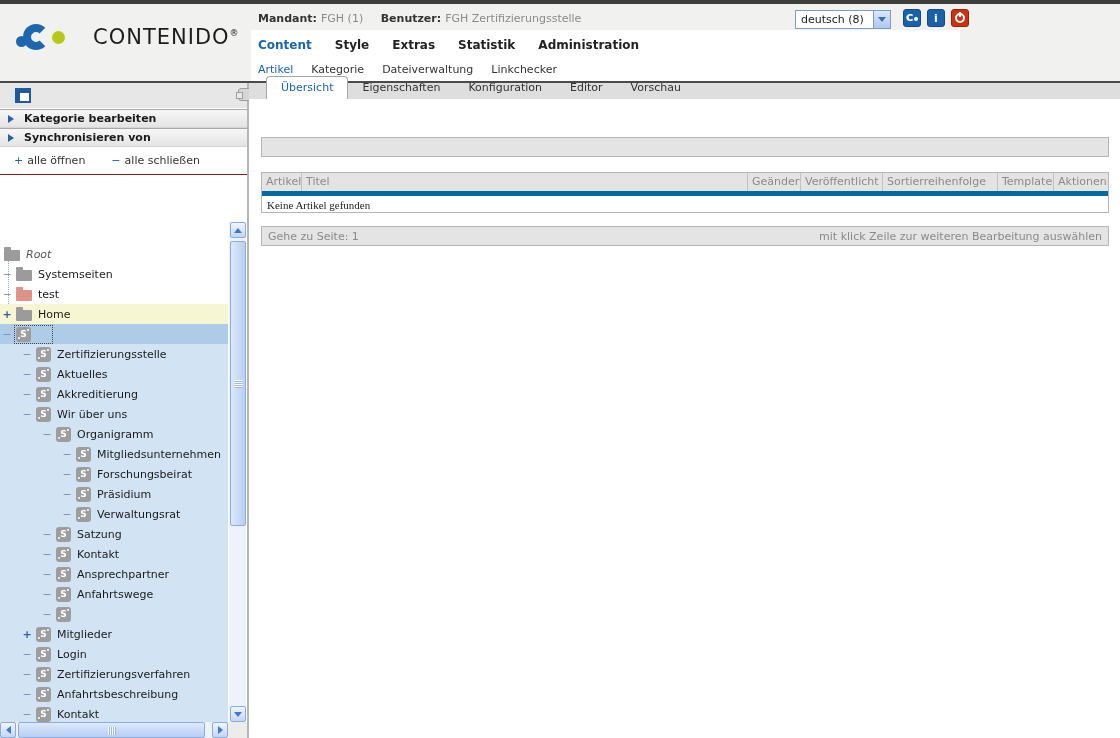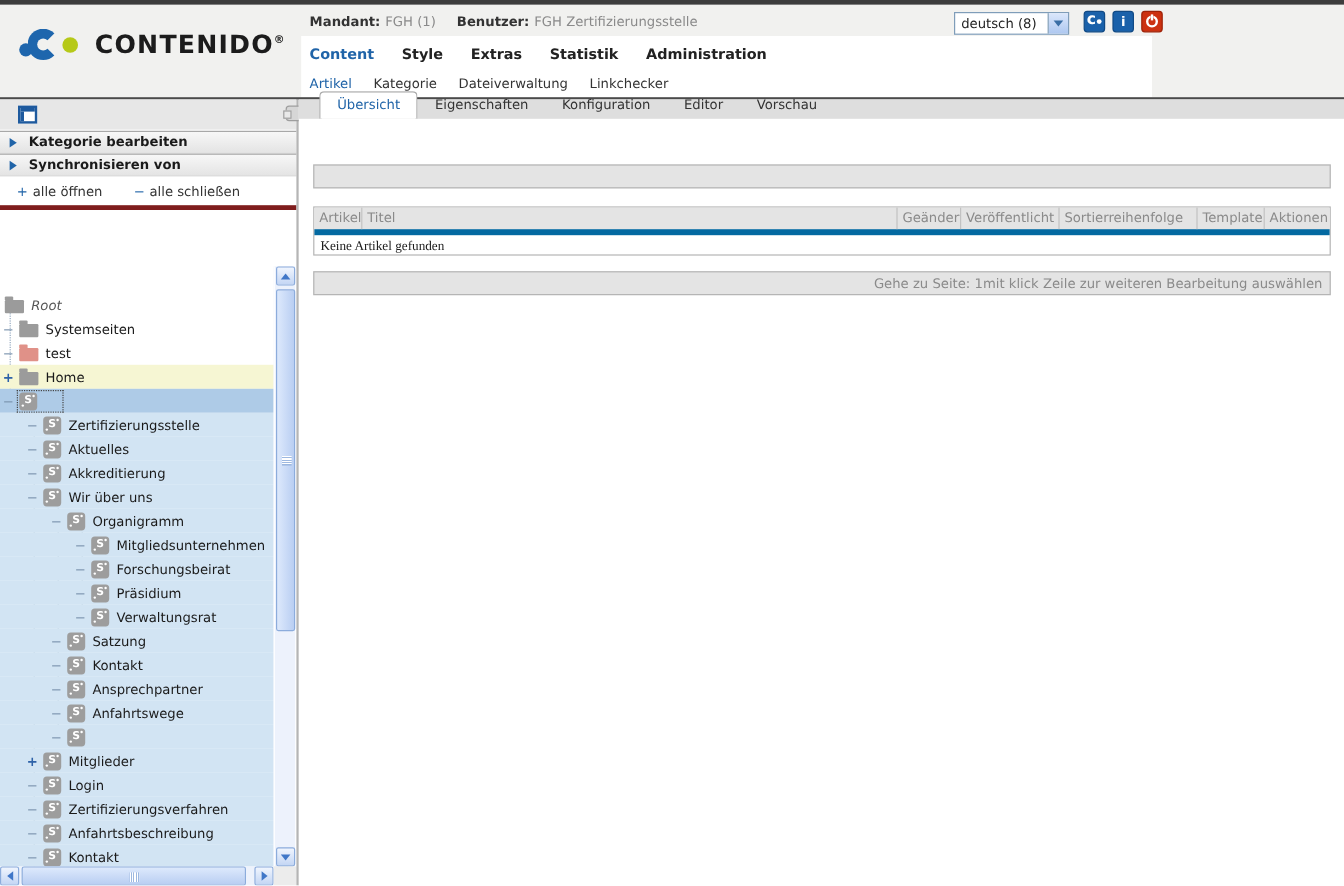--- a/index.html
+++ b/index.html
@@ -9,21 +9,21 @@
     font-family:"DejaVu Sans","Liberation Sans",sans-serif; font-size:11px; color:#1a1a1a;
   }
   
   .topbar { position:absolute; left:0; top:0; width:1120px; height:4px; background:#3d3d3d; }
   
   .header { position:absolute; left:0; top:4px; width:1120px; height:77px; background:#f1f1ef; }
   .logo { position:absolute; left:16px; top:20px; display:flex; align-items:center; }
   .logo-dot-blue { width:11px; height:11px; border-radius:50%; background:#1e66ad; margin-right:-4px; margin-top:8px; }
   .logo-c { width:26px; height:26px; border-radius:50%; border:8px solid #1e66ad; border-right-color:transparent; transform:rotate(0deg); }
   .logo-dot-green { width:13px; height:13px; border-radius:50%; background:#b6c918; margin-left:3px; }
-  .logo-text { margin-left:14px; font-size:21px; font-weight:bold; letter-spacing:1px; color:#1c1c1c; }
+  .logo-text { margin-left:28px; font-size:21px; font-weight:normal; letter-spacing:1px; color:#1c1c1c; }
   .logo-reg { font-size:9px; vertical-align:super; }
   .meta-line { position:absolute; left:258px; top:8px; color:#8a8a8a; }
   .meta-line b { color:#333; margin-right:4px; }
   .meta-line .gap { display:inline-block; width:14px; }
   .nav-panel { position:absolute; left:251px; top:26px; width:709px; height:51px; background:#fff; }
   .main-nav { position:absolute; left:258px; top:34px; }
   .nav-item { font-size:12px; font-weight:bold; color:#222; margin-right:23px; cursor:pointer; }
   .nav-item.active { color:#2064a8; }
   .sub-nav { position:absolute; left:258px; top:59px; }
   .subnav-item { font-size:11px; color:#333; margin-right:18px; cursor:pointer; }
@@ -48,21 +48,21 @@
   
   .left-pane { position:absolute; left:0; top:83px; width:247px; height:655px; background:#fff; }
   .pane-head { position:relative; width:100%; height:26px; background:#e7e7e7; border-bottom:1px solid #fff; }
   .frame-icon { position:absolute; left:15px; top:5px; width:16px; height:15px; border:2px solid #1e5a9e; background:#fff; }
   .frame-icon::before { content:""; position:absolute; left:0; top:0; width:100%; height:3px; background:#1e5a9e; }
   .frame-icon::after { content:""; position:absolute; left:0; top:3px; width:3px; height:8px; background:#1e5a9e; }
   .acc-bar { position:relative; height:19px; background:linear-gradient(#f7f7f7,#e4e4e4);
     border-top:1px solid #a8a8a8; border-bottom:1px solid #d6d6d6; display:flex; align-items:center; cursor:pointer; }
   .acc-arrow { width:0; height:0; border:4px solid transparent; border-left:6px solid #2064a8; margin:0 6px 0 8px; }
   .acc-label { font-weight:bold; color:#1a1a1a; }
-  .alle-row { height:28px; background:#fff; border-bottom:4px solid #7f1d1d; display:flex; align-items:center; }
+  .alle-row { height:28px; background:#fff; border-bottom:1px solid #7f1d1d; display:flex; align-items:center; }
   .alle-link { cursor:pointer; color:#333; }
   .alle-link .sym { color:#2064a8; margin-right:4px; }
   .alle-open { margin-left:14px; }
   .alle-close { margin-left:26px; }
   
   .tree { position:absolute; left:0; top:139px; width:240px; height:500px; background:#fff; overflow:hidden; padding-top:22px; }
   .tree-row { position:relative; height:20px; display:flex; align-items:center; cursor:pointer; white-space:nowrap; }
   .tree-row.hl-yellow { background:#f6f6d3; }
   .tree-row.hl-selected { background:#aecbe7; }
   .tree-row.in-subtree { background:#d2e4f3; }
@@ -116,21 +116,21 @@
   .toolbar-empty { position:absolute; left:12px; top:54px; width:848px; height:20px; background:#e4e4e4; border:1px solid #b5b5b5; }
   .article-table { position:absolute; left:12px; top:89px; width:848px; border:1px solid #b5b5b5; background:#fff; }
   .at-head { display:flex; background:#e4e4e4; height:18px; }
   .at-col { color:#8a8a8a; padding:2px 4px 0; border-right:1px solid #c2c2c2; overflow:hidden; white-space:nowrap; }
   .at-col:last-child { border-right:none; }
   .at-col:nth-child(1){ width:40px; } .at-col:nth-child(2){ flex:1; } .at-col:nth-child(3){ width:53px; }
   .at-col:nth-child(4){ width:82px; } .at-col:nth-child(5){ width:115px; } .at-col:nth-child(6){ width:56px; }
   .at-col:nth-child(7){ width:54px; }
   .at-empty { height:21px; padding:3px 5px 0; color:#1b1b1b; border-top:5px solid #0369a1;font-family:Liberation Serif, serif; }
   .page-footer { position:absolute; left:12px; top:143px; width:848px; height:20px; background:#e4e4e4; border:1px solid #b5b5b5;
-    display:flex; justify-content:flex-end; align-items:center; padding:0 6px; color:#8a8a8a; }
+    display:flex; justify-content:space-between; align-items:center; padding:0 6px; color:#8a8a8a; }
 </style>
 </head>
 <body>
 
 <div class="topbar"></div>
 
 <div class="header">
   <div class="logo">
     <span class="logo-dot-blue"></span>
     <span class="logo-c"></span>

